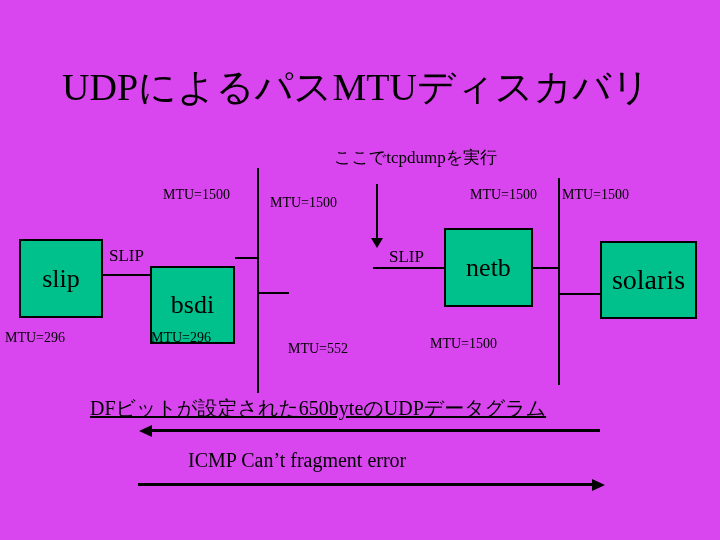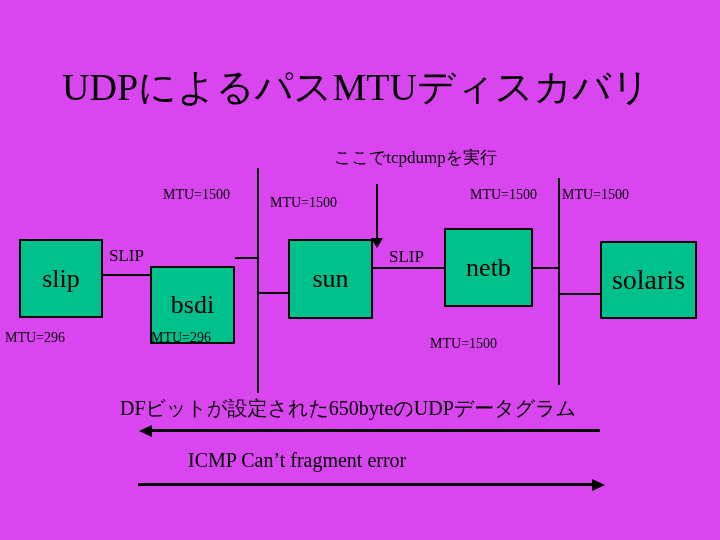--- a/index.html
+++ b/index.html
@@ -67,43 +67,41 @@
   <div class="hline" style="left:373px;top:267px;width:71px;"></div>
   <div class="hline" style="left:533px;top:267px;width:26px;"></div>
   <div class="hline" style="left:558px;top:293px;width:43px;"></div>
 
   <div class="node" style="left:19px;top:239px;width:84px;height:79px;">
     <span>slip</span>
   </div>
   <div class="node" style="left:150px;top:234px;width:85px;height:78px;margin-top:32px;">
     <span>bsdi</span>
   </div>
-  <div class="node" style="left:288px;top:239px;width:85px;height:80px;">
-    <span>sun</span>
-  </div>
   <div class="node" style="left:444px;top:228px;width:89px;height:79px;">
     <span>netb</span>
   </div>
   <div class="node" style="left:600px;top:241px;width:97px;height:78px;font-size:28px;">
     <span>solaris</span>
   </div>
 
   <div class="lbl" style="left:109px;top:246px;font-size:17px;">SLIP</div>
   <div class="lbl" style="left:389px;top:247px;font-size:17px;">SLIP</div>
 
   <div class="lbl" style="left:163px;top:187px;">MTU=1500</div>
   <div class="lbl" style="left:270px;top:195px;">MTU=1500</div>
   <div class="lbl" style="left:470px;top:187px;">MTU=1500</div>
   <div class="lbl" style="left:562px;top:187px;">MTU=1500</div>
 
   <div class="lbl" style="left:5px;top:330px;">MTU=296</div>
   <div class="lbl" style="left:151px;top:330px;">MTU=296</div>
+  <div class="lbl" style="left:288px;top:341px;">MTU=552</div>
   <div class="lbl" style="left:430px;top:336px;">MTU=1500</div>
 
-  <div class="caption" style="left:120px;top:395px;">DFビットが設定された650byteのUDPデータグラム</div>
+  <div class="caption" style="left:90px;top:395px;text-decoration:underline;">DFビットが設定された650byteのUDPデータグラム</div>
 
   <div class="hline thick" style="left:152px;top:429px;width:448px;"></div>
   <div class="arrowhead-left" style="left:139px;top:425px;"></div>
 
   <div class="caption" style="left:188px;top:449px;">ICMP Can’t fragment error</div>
 
   <div class="hline thick" style="left:138px;top:483px;width:455px;"></div>
   <div class="arrowhead-right" style="left:592px;top:479px;"></div>
 
 </div>

